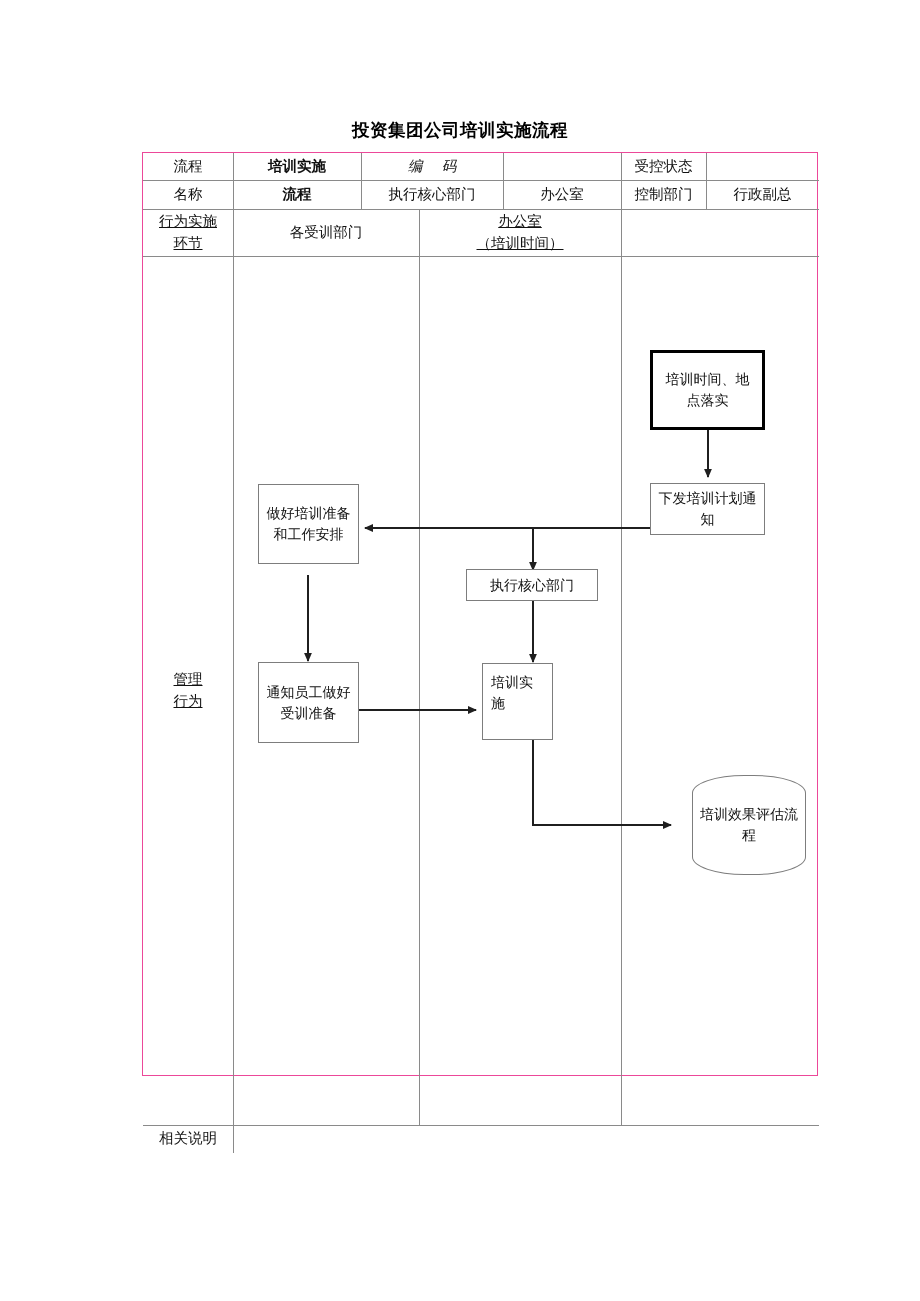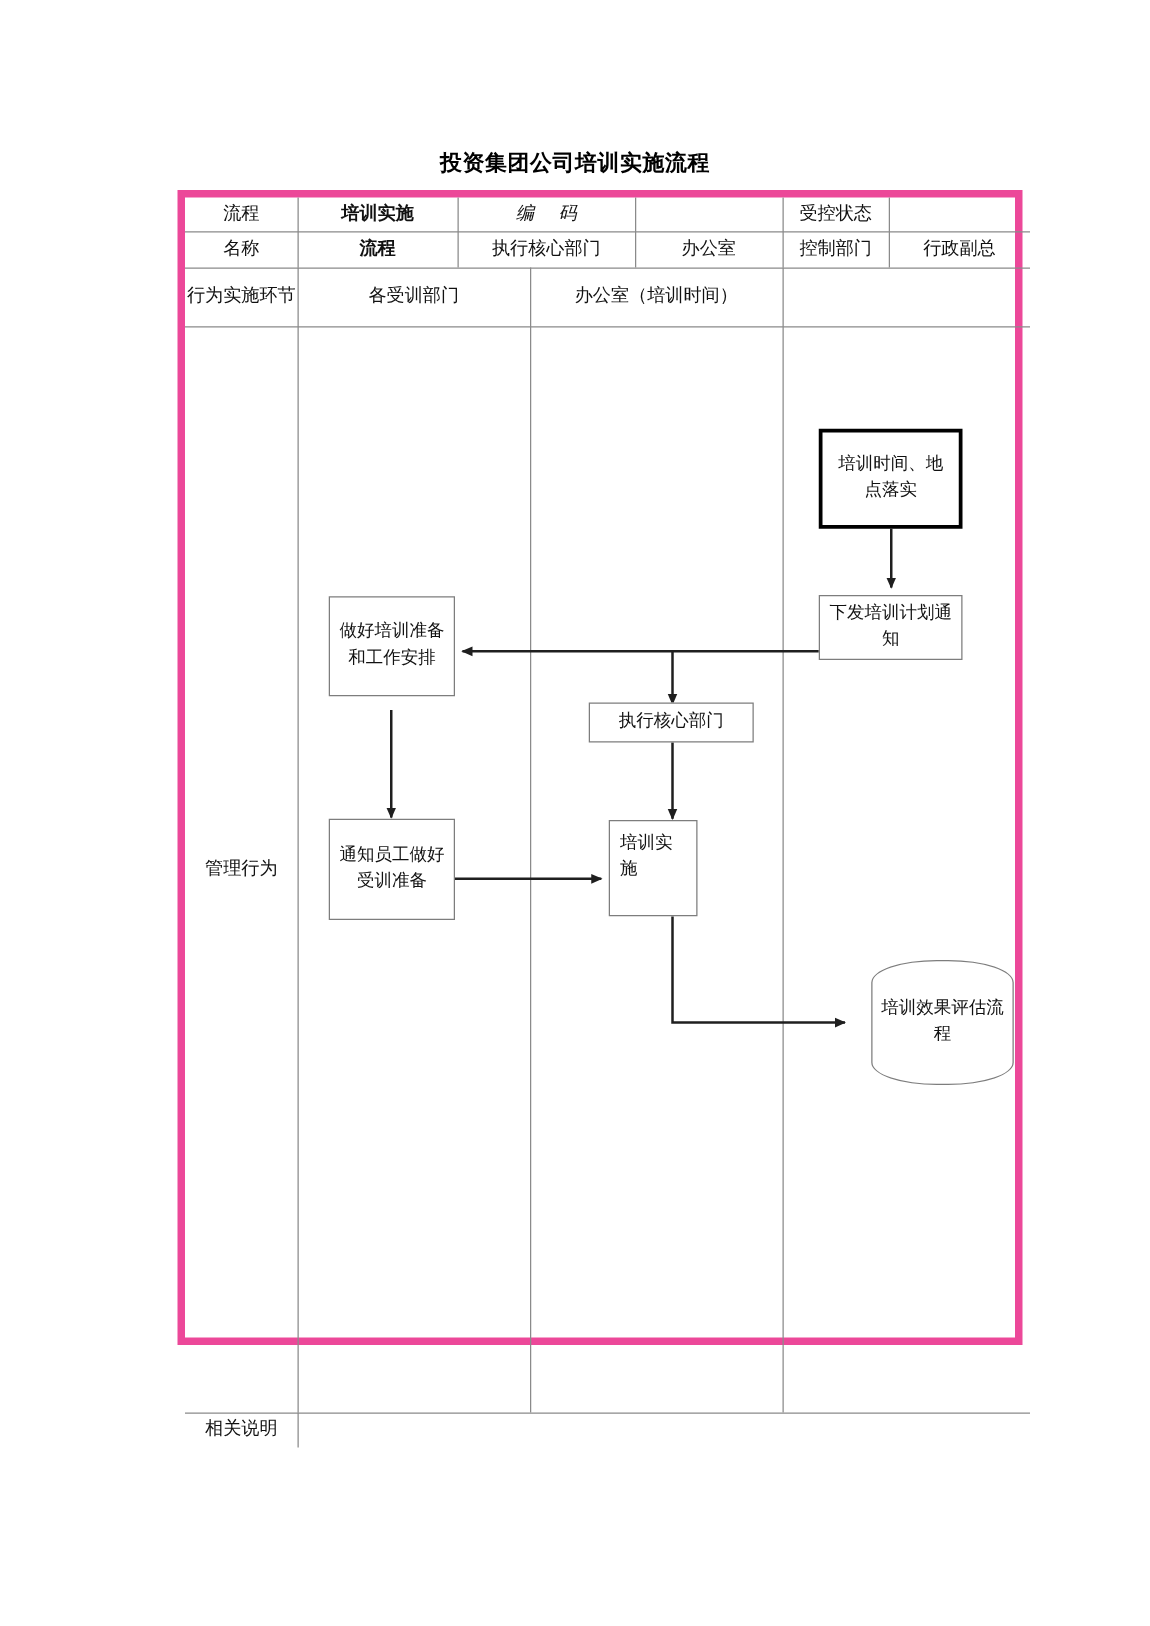--- a/index.html
+++ b/index.html
@@ -31,21 +31,21 @@
     white-space: nowrap;
   }
 
   
   #sheet {
     position: absolute;
     left: 142px;
     top: 152px;
     width: 676px;
     height: 924px;
-    border: 6px solid #ec4899;
+    border: 1px solid #ec4899;
     box-sizing: border-box;
     padding-left: 14px;
   }
 
   .hline, .vline {
     position: absolute;
     background: #8a8a8a;
   }
   .hline { height: 1px; left: 0; }
   .vline { width: 1px; top: 0; }
@@ -60,36 +60,35 @@
     font-size: 14.5px;
     line-height: 1.45;
     color: #111;
     box-sizing: border-box;
   }
   .cell.bold {
     font-weight: bold;
     font-family: "Liberation Sans", "DejaVu Sans", sans-serif;
     font-size: 14.5px;
   }
-  .cell.two-line { flex-direction: row; }
+  .cell.two-line { flex-direction: column; text-decoration: underline; }
   .cell.left {
     justify-content: flex-start;
     padding-left: 6px;
     text-align: left;
   }
   .spaced { letter-spacing: 8px; text-indent: 8px; font-style: italic; }
 
   
   #flow {
     position: absolute;
-    left: 0; top: 0;
+    left: 0; top: 12px;
     width: 676px;
     height: 1000px;
     pointer-events: none;
-    font-family: Liberation Mono, monospace;
   }
 
   .node {
     position: absolute;
     box-sizing: border-box;
     border: 1px solid #7d7d7d;
     background: #ffffff;
     display: flex;
     align-items: center;
     justify-content: center;

